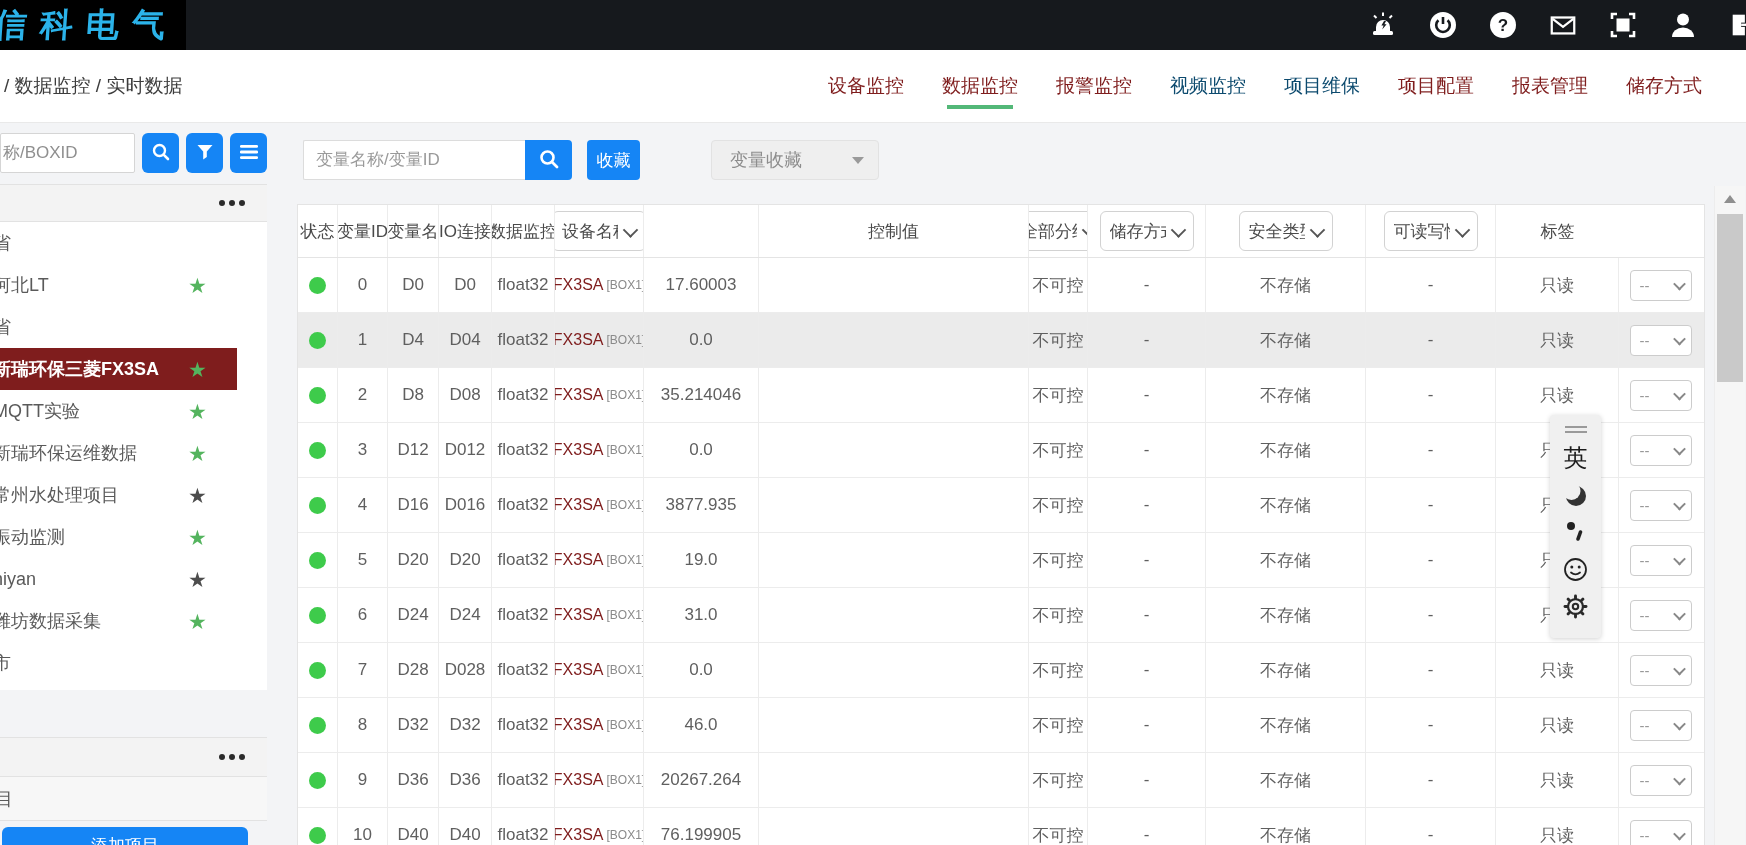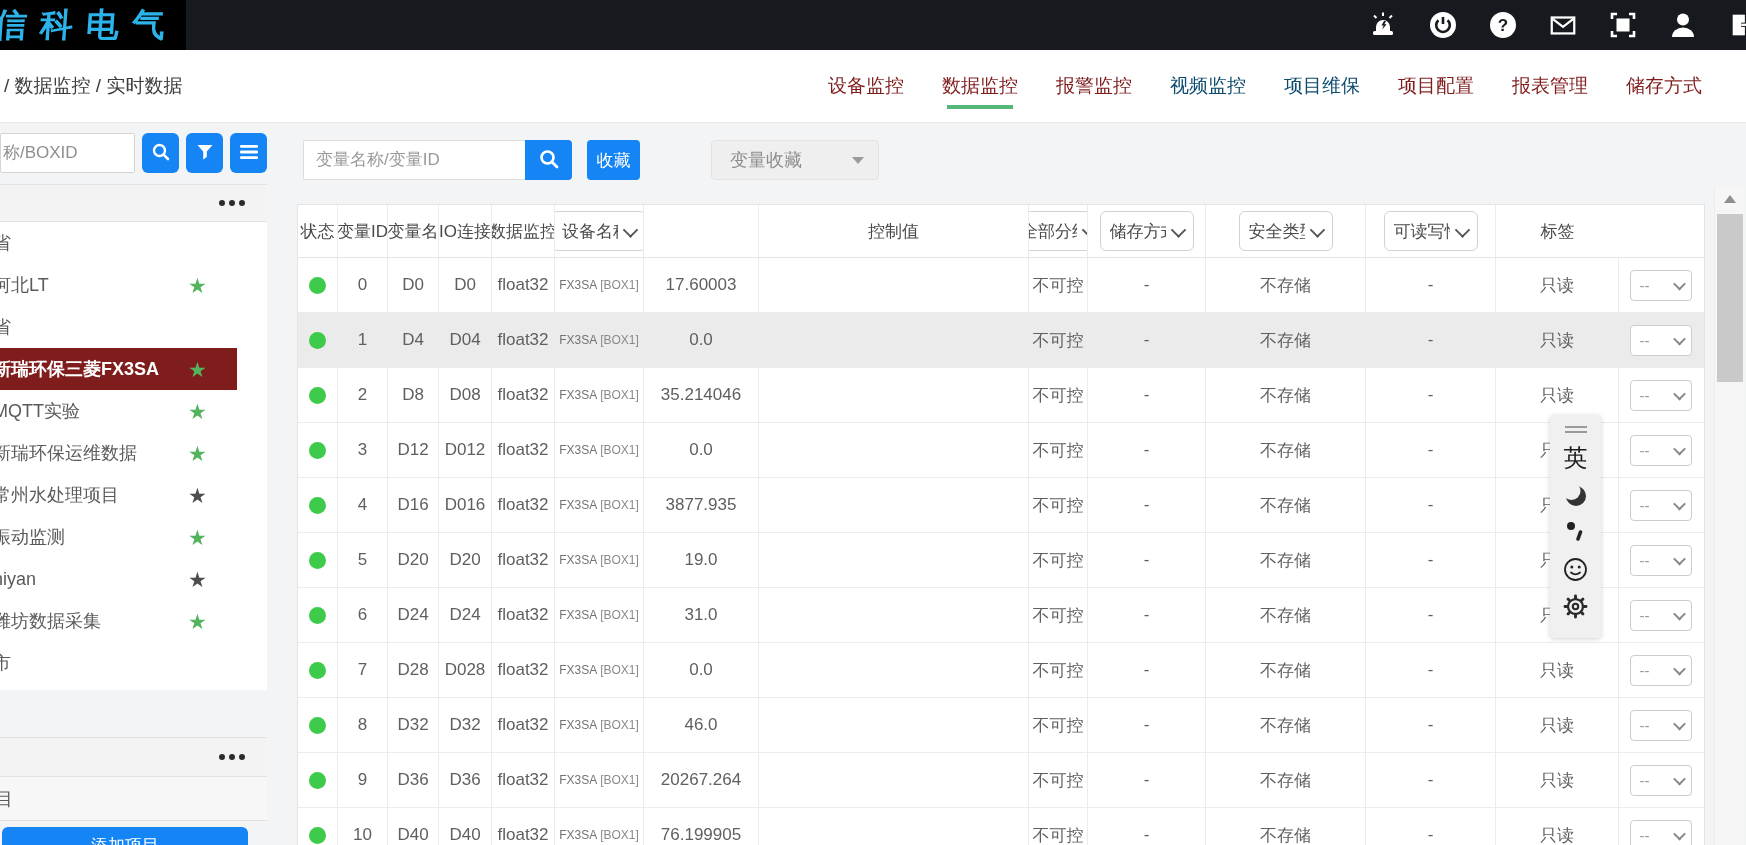--- a/index.html
+++ b/index.html
@@ -57,21 +57,21 @@
   .hcell{display:flex;align-items:center;justify-content:center;border-right:1px solid #ececec;font-size:17px;color:#4a4a4a;overflow:hidden;white-space:nowrap}
   .hcell:last-child{border-right:none}
   .hselect{height:38px;border:1px solid #d2d2d2;border-radius:6px;background:#fff;display:flex;align-items:center;padding:0 9px;gap:7px;cursor:pointer}
   .hselect .slbl{max-width:56px;overflow:hidden;white-space:nowrap;display:block;font-size:17px;color:#4a4a4a}
   .chev{width:9px;height:9px;border-right:2px solid #555;border-bottom:2px solid #555;transform:rotate(45deg) translate(-1px,-1px);flex:none}
   .tbody .trow{display:grid;grid-template-columns:var(--cols);height:54px;border-bottom:1px solid #ececec;background:#fff}
   .trow.mod-hl{background:#ebebeb}
   .tcell{display:flex;align-items:center;justify-content:center;border-right:1px solid #ececec;font-size:17px;color:#5f5f5f;overflow:hidden;white-space:nowrap}
   .tcell:last-child{border-right:none}
   .dot{width:17px;height:17px;border-radius:50%;background:#3ecb4b}
-  .devname{font-size:12px;color:#737373}
+  .devname{font-size:16px;color:#7f1d1d}
   .boxtag{font-size:12px;color:#8a8a8a;margin-left:3px}
   .tagselect{width:62px;height:31px;border:1px solid #ccc;border-radius:4px;background:#fff;display:flex;align-items:center;justify-content:space-between;padding:0 7px 0 9px;box-sizing:border-box;color:#999;font-size:15px;cursor:pointer}
   .tagselect .chev{width:7px;height:7px;border-color:#888}
   
   .vscroll{position:absolute;left:1714px;top:186px;width:30px;height:659px;background:#f6f6f6;border-left:1px solid #ededed}
   .vs-up{position:absolute;left:0;top:0;width:30px;height:26px;display:flex;align-items:center;justify-content:center;cursor:pointer}
   .vs-up i{width:0;height:0;border-left:6px solid transparent;border-right:6px solid transparent;border-bottom:8px solid #8f8f8f}
   .vs-thumb{position:absolute;left:2px;top:28px;width:26px;height:168px;background:#c9c9c9;cursor:pointer}
   
   .floatbar{position:absolute;left:1550px;top:415px;width:51px;height:223px;background:#f0f0f0;border-radius:4px;box-shadow:0 1px 5px rgba(0,0,0,.18);display:flex;flex-direction:column;align-items:center;padding-top:9px;box-sizing:border-box;gap:9px;z-index:50}

